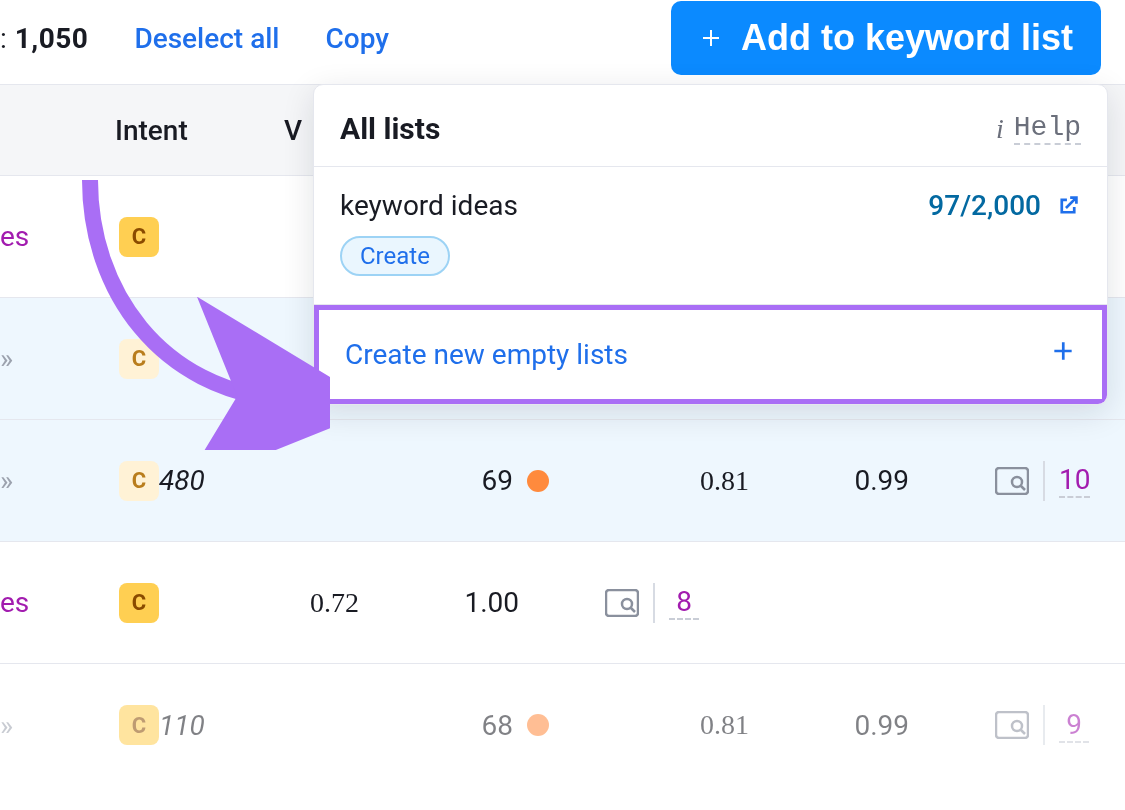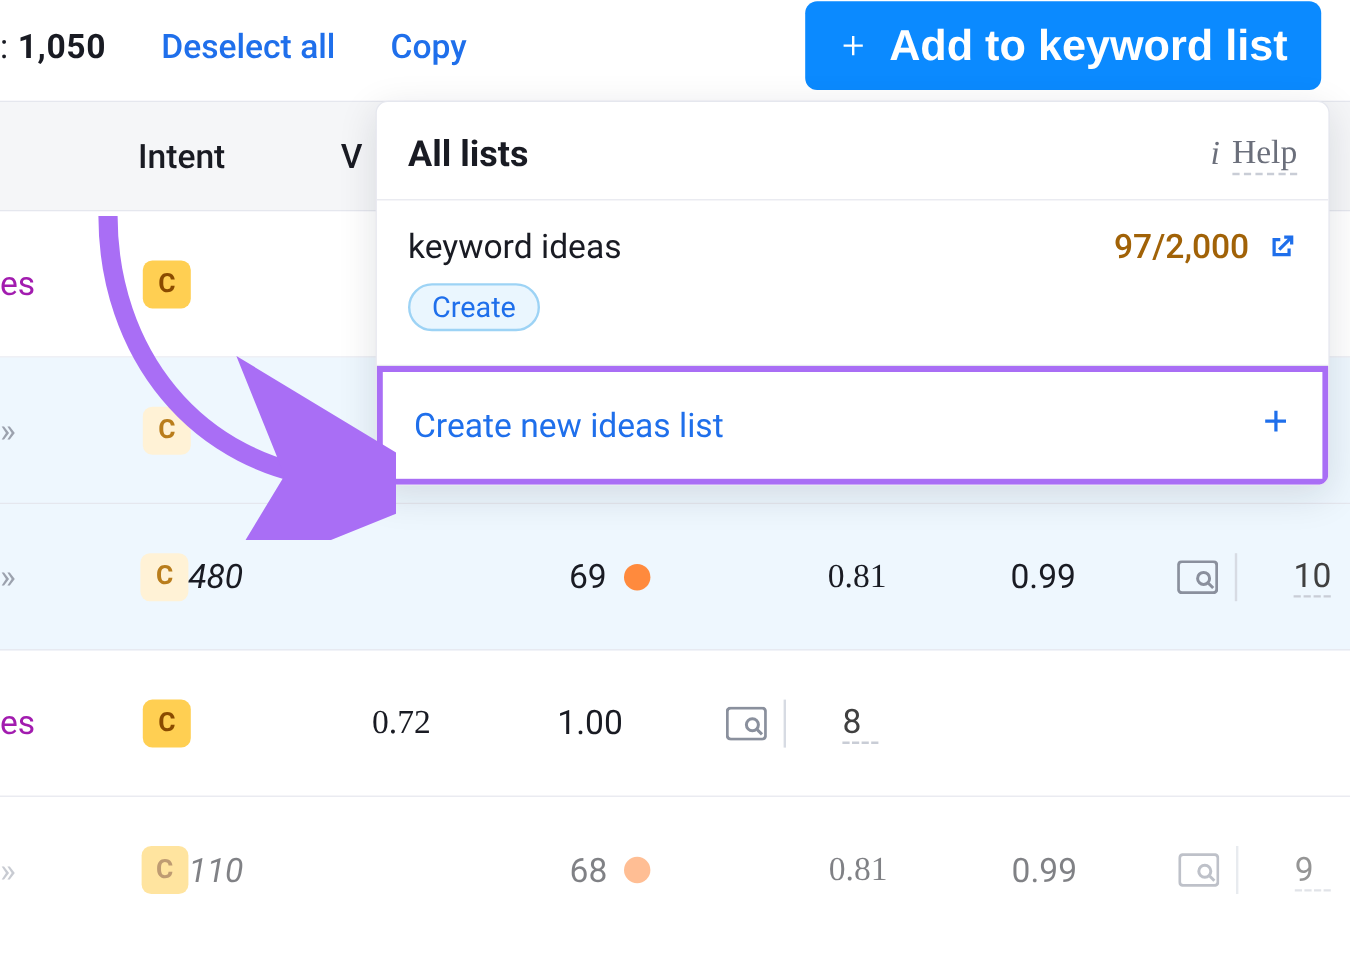--- a/index.html
+++ b/index.html
@@ -68,28 +68,28 @@
   }
   .panel-head {
     display:flex;
     align-items:center;
     justify-content:space-between;
     padding:26px 26px 20px;
     border-bottom:1px solid #e5e7ee;
   }
   .panel-title { font-weight:700; font-size:30px; }
   .help { display:flex; align-items:center; gap:10px; color:#6b6f7b; font-style:italic; cursor:pointer; font-size:28px; }
-  .help-text { border-bottom:2px dashed #c9cdd6; font-style:normal; font-family:Liberation Serif, serif; color:#6b6f7b; }
+  .help-text { border-bottom:2px dashed #c9cdd6; font-style:normal; font-family:Liberation Mono, monospace; color:#6b6f7b; }
   .list-row {
     padding:22px 26px 28px;
     border-bottom:1px solid #e5e7ee;
   }
   .list-top { display:flex; align-items:center; justify-content:space-between; }
   .list-name { color:#191b23; font-size:28px; }
-  .list-count { color:#a16207; font-size:28px; font-weight:500; display:flex; align-items:center; gap:14px; cursor:pointer;}
+  .list-count { color:#0369a1; font-size:28px; font-weight:500; display:flex; align-items:center; gap:14px; cursor:pointer;}
   .list-count svg { width:26px; height:26px; }
   .badge {
     margin-top:14px;
     display:inline-block;
     border:2px solid #9dd3f5;
     background:#eaf6fe;
     color:#1f6feb;
     border-radius:999px;
     padding:4px 18px;
     font-size:24px;
@@ -140,21 +140,21 @@
   .intent-soft { background:#fff2d6; color:#b97d1c; }
   .cell { text-align:right; color:#191b23; }
   .vol { width:240px; text-align:left;font-style:italic; }
   .kd { width:150px; display:flex; align-items:center; justify-content:flex-end; gap:14px; }
   .dot { width:22px; height:22px; border-radius:50%; background:#ff8a3d; display:inline-block; }
   .cpc { width:200px;font-family:Liberation Serif, serif; }
   .com { width:160px; }
   .serp { width:120px; display:flex; align-items:center; justify-content:flex-end; gap:12px; color:#8a909d; cursor:pointer;}
   .serp svg { width:34px; height:28px; }
   .divider { width:2px; height:40px; background:#d7dbe3; margin:0 14px; }
-  .res { color:#404040; border-bottom:2px dashed #c9cdd6; min-width:30px; text-align:left;margin-left:33px; }
+  .res { color:#a21caf; border-bottom:2px dashed #c9cdd6; min-width:30px; text-align:center; }
 </style>
 </head>
 <body>
 
 <div class="toolbar">
   <span class="count">
     <span class="colon">:</span>
     <span>1,050</span>
   </span>
   <span class="link">Deselect all</span>
@@ -269,21 +269,21 @@
       <span class="list-count">
         <span>97/2,000</span>
         <svg viewBox="0 0 24 24">
             <path fill="#1f6feb" d="M14 3h7v7h-2.5V7.25L11 14.75 9.25 13 16.75 5.5H14V3zM5 5h6v2.5H7.5v9h9V13H19v6H5V5z"></path>
           </svg>
       </span>
     </div>
     <span class="badge">Create</span>
   </div>
   <div class="create-row">
-    <span class="create-text">Create new ideas list</span>
+    <span class="create-text">Create new empty lists</span>
     <span class="create-plus">
       <svg viewBox="0 0 24 24">
           <path fill="#1f6feb" d="M11 4h2.5v6.75H20v2.5h-6.5V20H11v-6.75H4v-2.5h7V4z"></path>
         </svg>
     </span>
   </div>
 </div>
 
 <svg class="arrow" width="300" height="280" viewBox="0 0 300 280">
   <defs>

